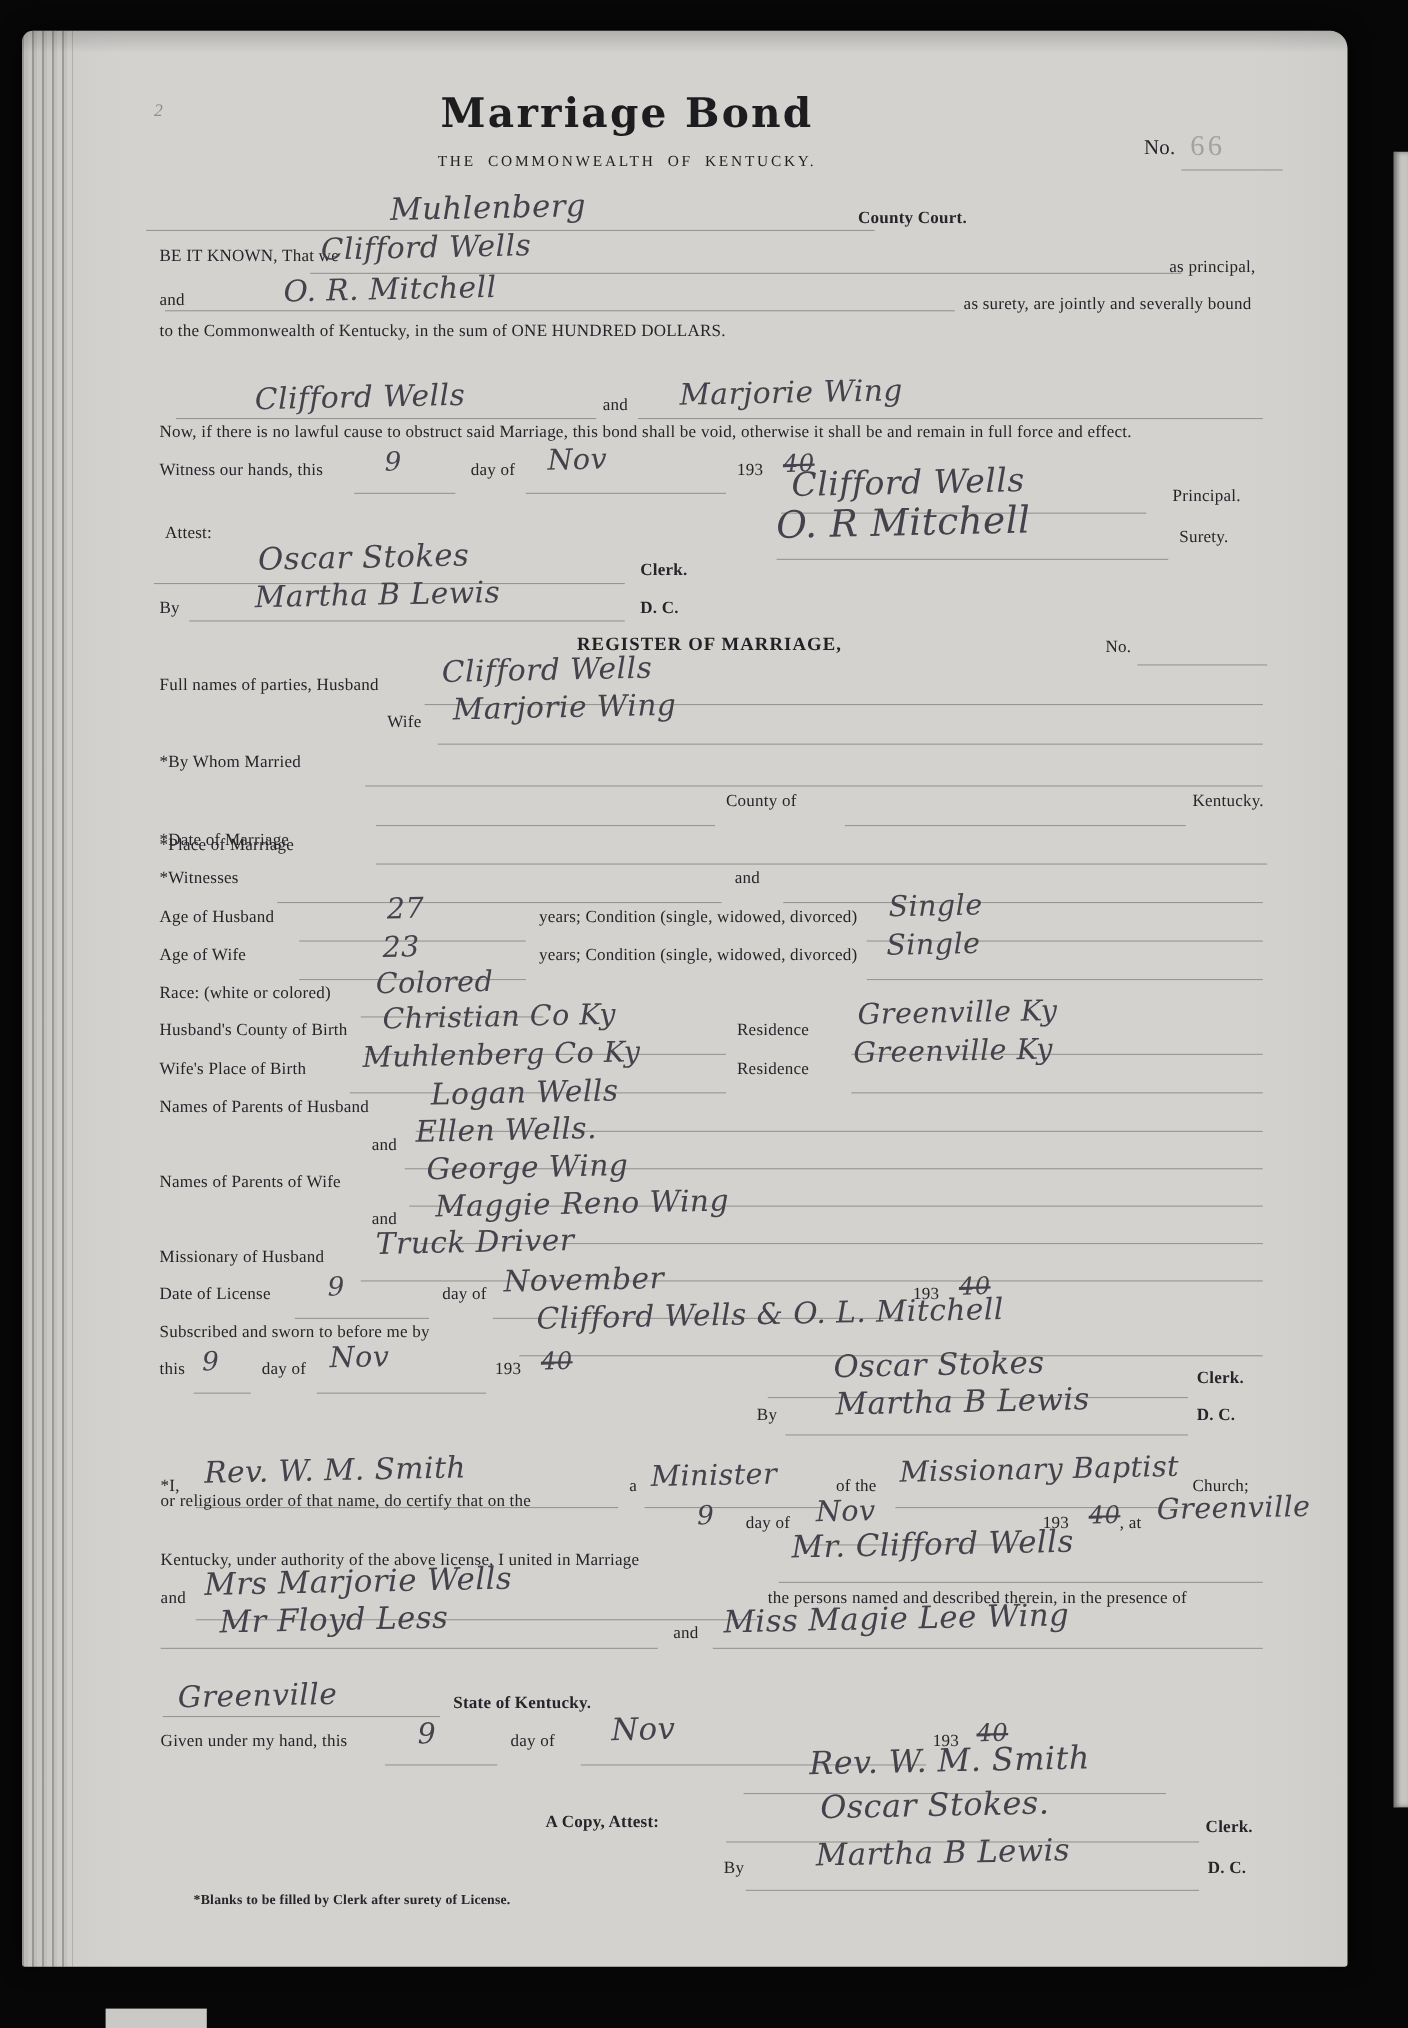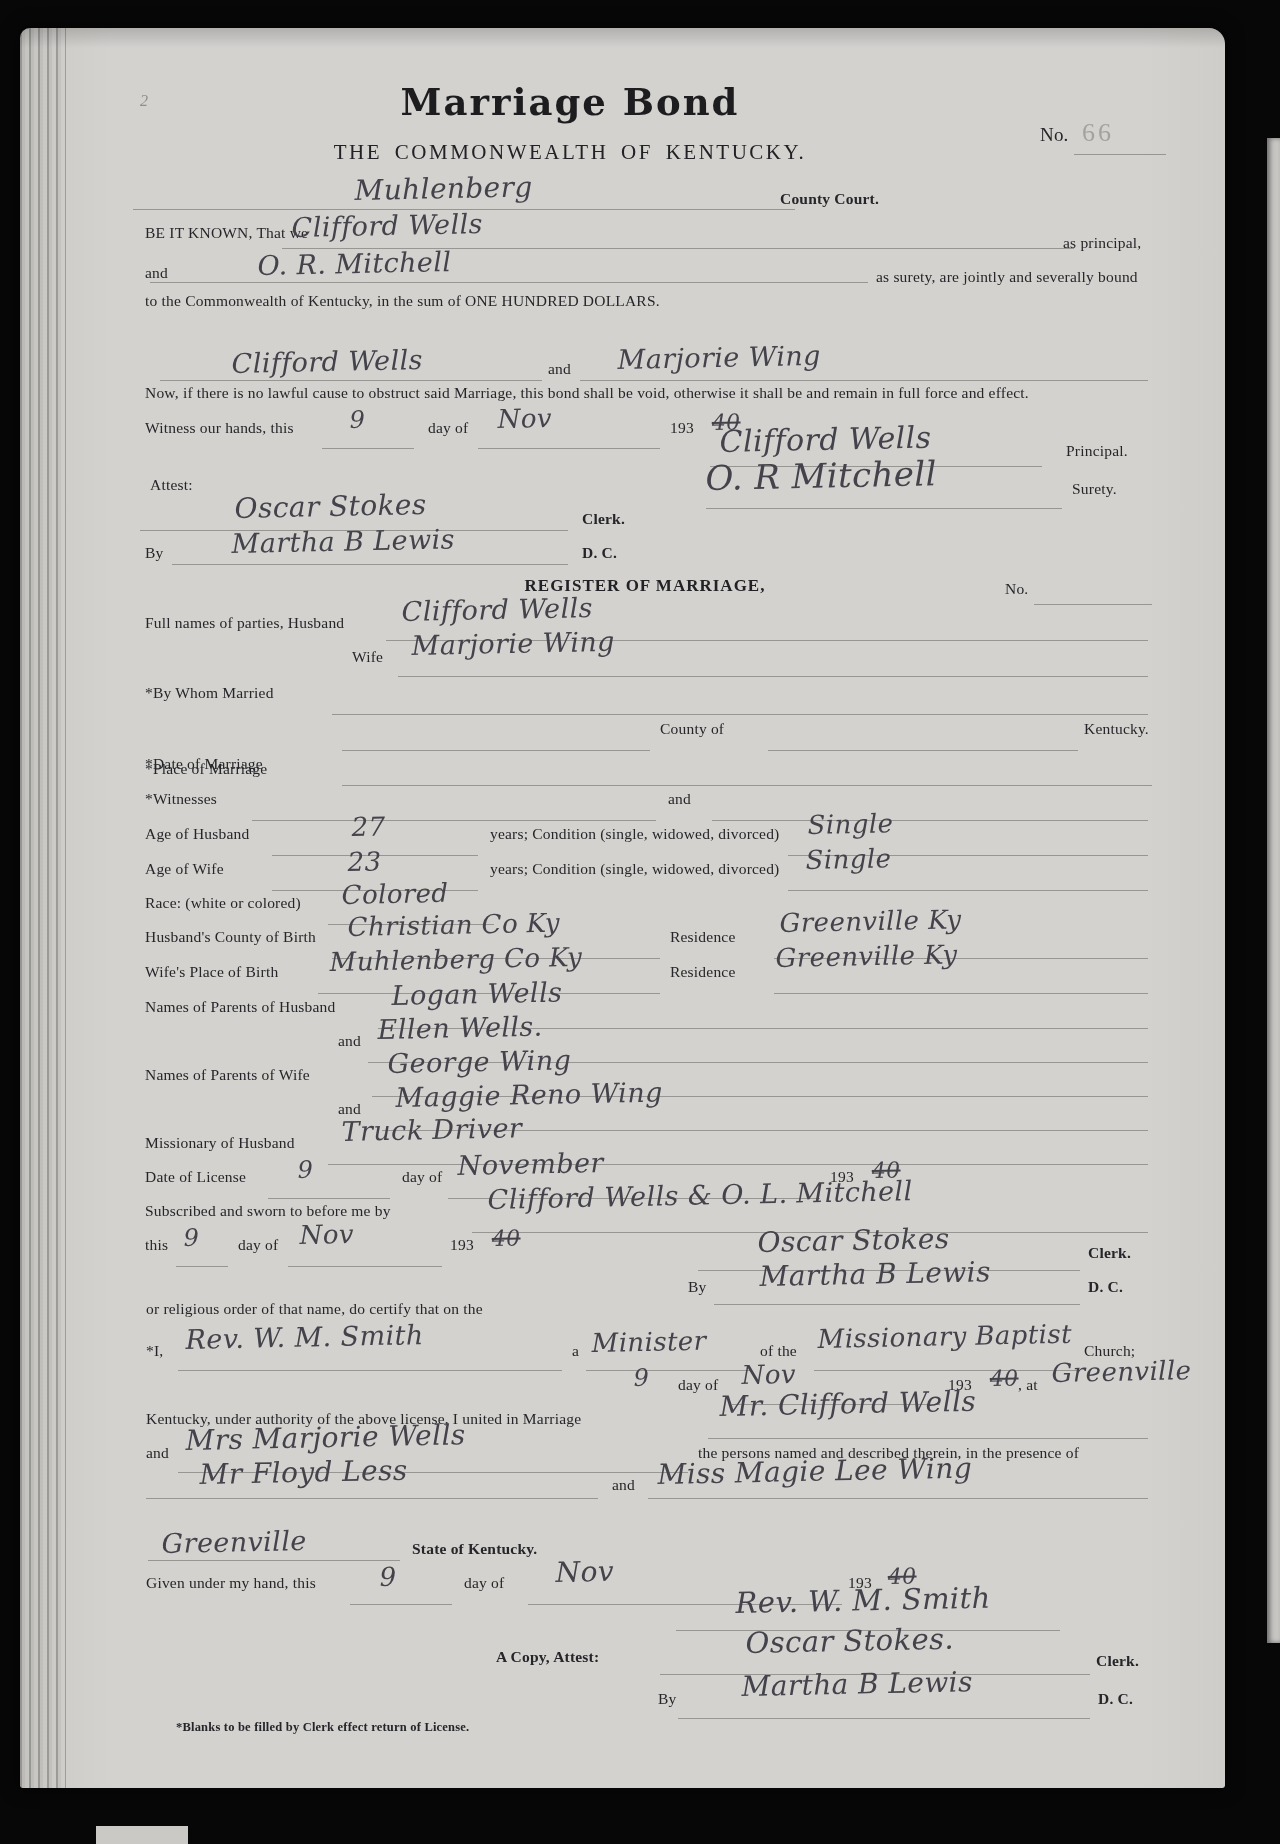--- a/index.html
+++ b/index.html
@@ -23,21 +23,21 @@
   .n19{font-size:19px;}
   .hw{position:absolute;font-family:"DejaVu Serif",serif;font-style:italic;color:#44434b;
       white-space:nowrap;letter-spacing:.4px;transform:rotate(-1.2deg);transform-origin:left bottom;}
   .s22{font-size:22px}.s24{font-size:24px}.s26{font-size:26px}.s27{font-size:27px}
   .s28{font-size:28px}.s29{font-size:29px}.s30{font-size:30px}.s34{font-size:34px}
   .strike{text-decoration:line-through;text-decoration-thickness:2px;}
   .rule{position:absolute;height:1px;background:rgba(88,85,79,.48);}
   .title{position:absolute;left:0;top:52px;width:1100px;text-align:center;
          font-family:"DejaVu Serif",serif;font-weight:bold;font-size:37px;letter-spacing:2px;color:#1d1d20;}
   .subtitle{position:absolute;left:0;top:112px;width:1100px;text-align:center;
-         font-size:21px;letter-spacing:2.5px;word-spacing:5px;color:#222226;}
+         font-size:14px;letter-spacing:2.5px;word-spacing:5px;color:#222226;}
   .h2{position:absolute;text-align:center;font-weight:bold;font-size:17px;letter-spacing:1px;color:#222226;}
   .stamp{position:absolute;font-size:26px;color:#a3a29e;letter-spacing:3px;}
   .pencil{position:absolute;font-size:16px;color:#8f8e8a;font-style:italic;}
 </style>
 </head>
 <body>
 
 <div class="stage">
   <div class="page">
     <div class="binding"></div>
@@ -185,21 +185,21 @@
     <span class="p" style="left:126px;top:1314px">*I,</span>
     <span class="hw s27" style="left:166px;top:1296px">Rev. W. M. Smith</span>
     <i class="rule" style="left:158px;top:1342px;width:384px"></i>
     <span class="p" style="left:552px;top:1314px">a</span>
     <span class="hw s26" style="left:572px;top:1300px">Minister</span>
     <i class="rule" style="left:566px;top:1342px;width:166px"></i>
     <span class="p" style="left:740px;top:1314px">of the</span>
     <span class="hw s26" style="left:798px;top:1296px">Missionary Baptist</span>
     <i class="rule" style="left:794px;top:1342px;width:266px"></i>
     <span class="p" style="left:1064px;top:1314px">Church;</span>
-    <span class="p" style="left:126px;top:1272px">or religious order of that name, do certify that on the</span>
+    <span class="p" style="left:126px;top:1328px">or religious order of that name, do certify that on the</span>
     <span class="hw s24" style="left:614px;top:1336px">9</span>
     <span class="p" style="left:658px;top:1348px">day of</span>
     <span class="hw s26" style="left:722px;top:1332px">Nov</span>
     <i class="rule" style="left:712px;top:1376px;width:208px"></i>
     <span class="p" style="left:928px;top:1348px">193</span>
     <span class="hw s22 strike" style="left:970px;top:1338px">40</span>
     <span class="p" style="left:998px;top:1348px">, at</span>
     <span class="hw s26" style="left:1032px;top:1330px">Greenville</span>
     <span class="p" style="left:126px;top:1382px">Kentucky, under authority of the above license, I united in Marriage</span>
     <span class="hw s28" style="left:700px;top:1362px">Mr. Clifford Wells</span>
@@ -228,18 +228,18 @@
     <i class="rule" style="left:656px;top:1602px;width:384px"></i>
     <span class="p bold" style="left:476px;top:1620px">A Copy, Attest:</span>
     <span class="hw s29" style="left:726px;top:1598px">Oscar Stokes.</span>
     <i class="rule" style="left:640px;top:1646px;width:430px"></i>
     <span class="p bold" style="left:1076px;top:1624px">Clerk.</span>
     <span class="p" style="left:638px;top:1662px">By</span>
     <span class="hw s28" style="left:722px;top:1642px">Martha B Lewis</span>
     <i class="rule" style="left:658px;top:1690px;width:412px"></i>
     <span class="p bold" style="left:1078px;top:1662px">D. C.</span>
 
-    <span class="p sm bold" style="left:156px;top:1692px">*Blanks to be filled by Clerk effect return of License.</span>
+    <span class="p sm bold" style="left:156px;top:1692px">*Blanks to be filled by Clerk after surety of License.</span>
   </div>
 
   <div class="next-page"></div>
   <div class="corner-tab"></div>
 </div>
 
 </body></html>

